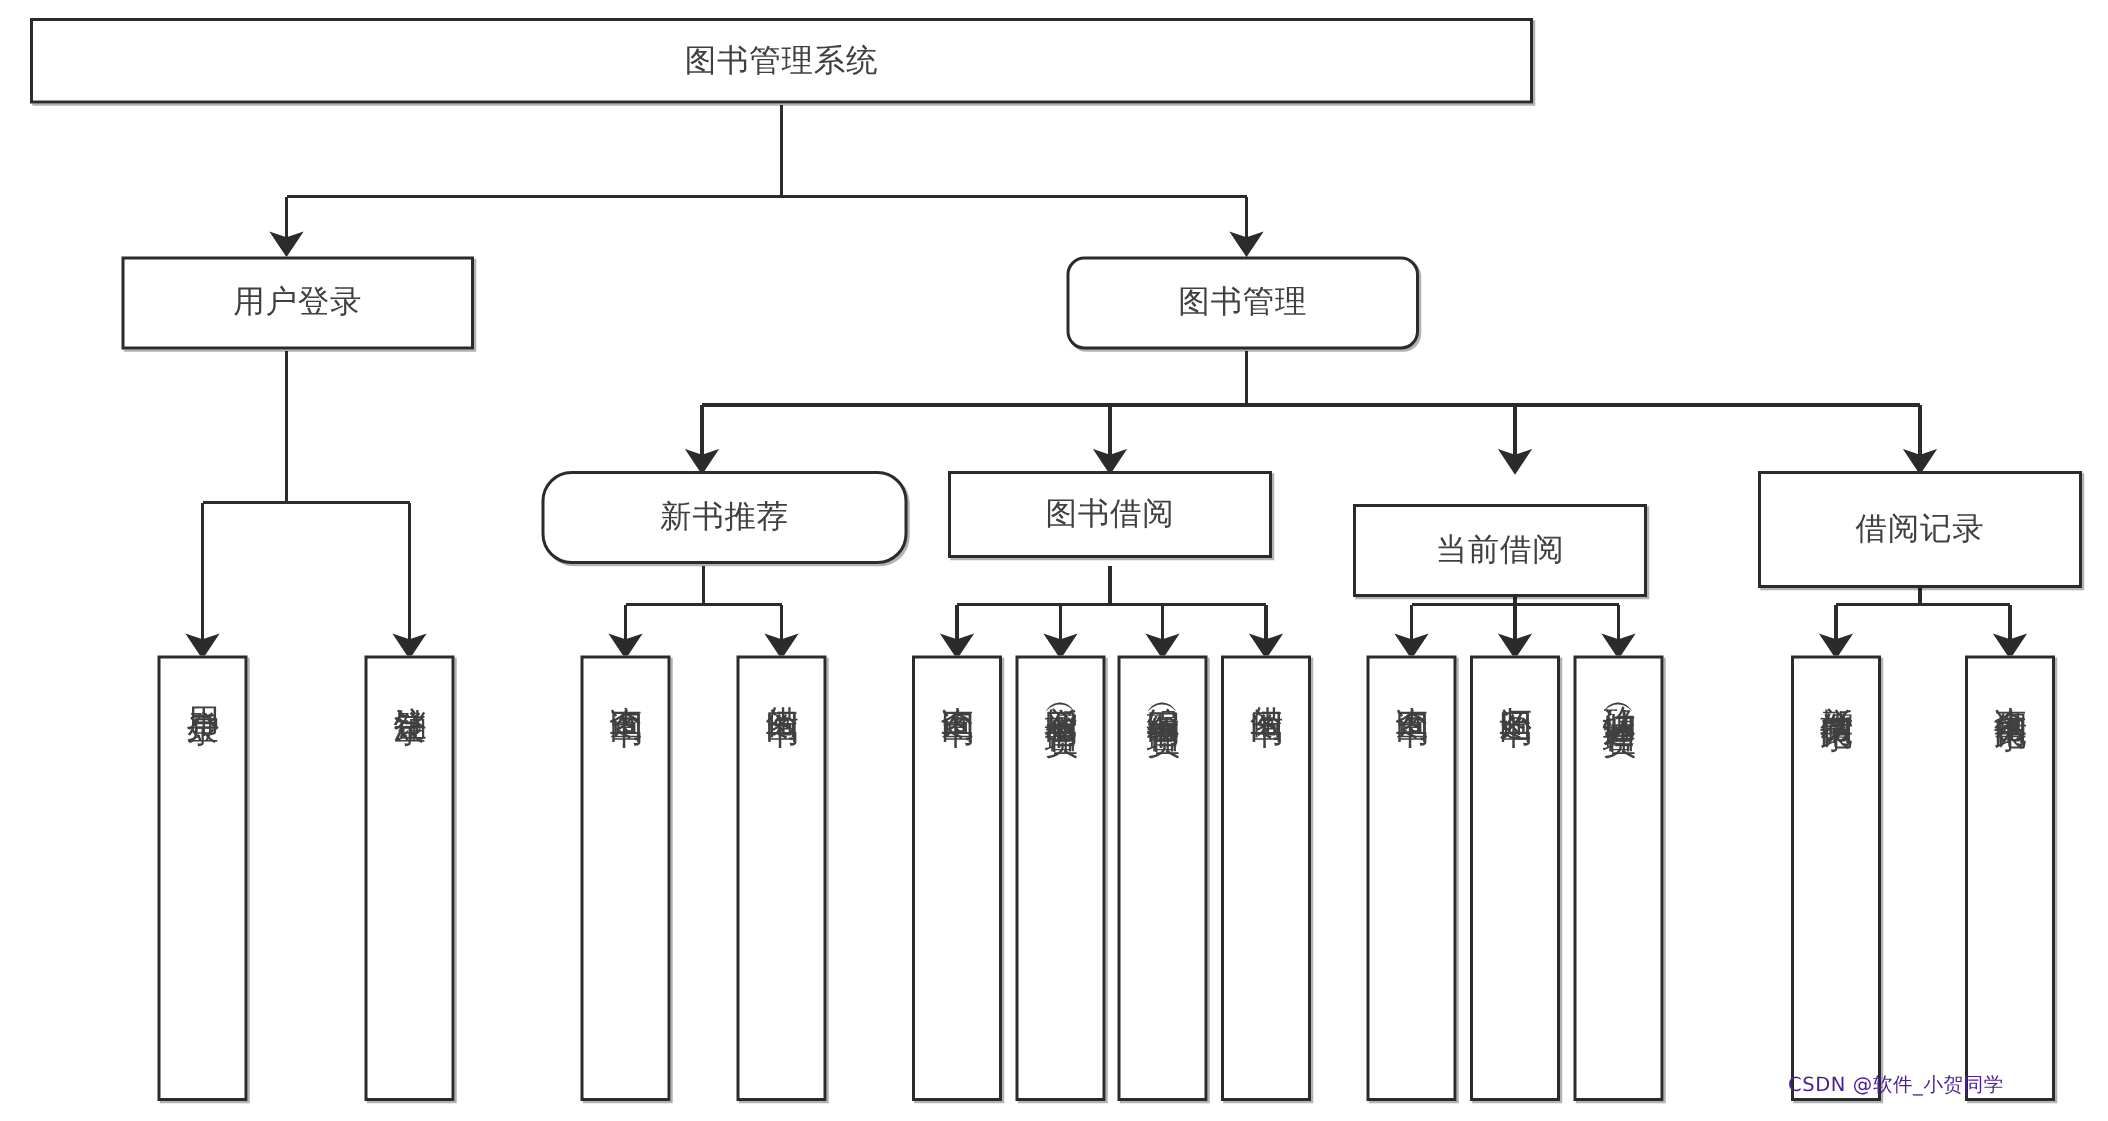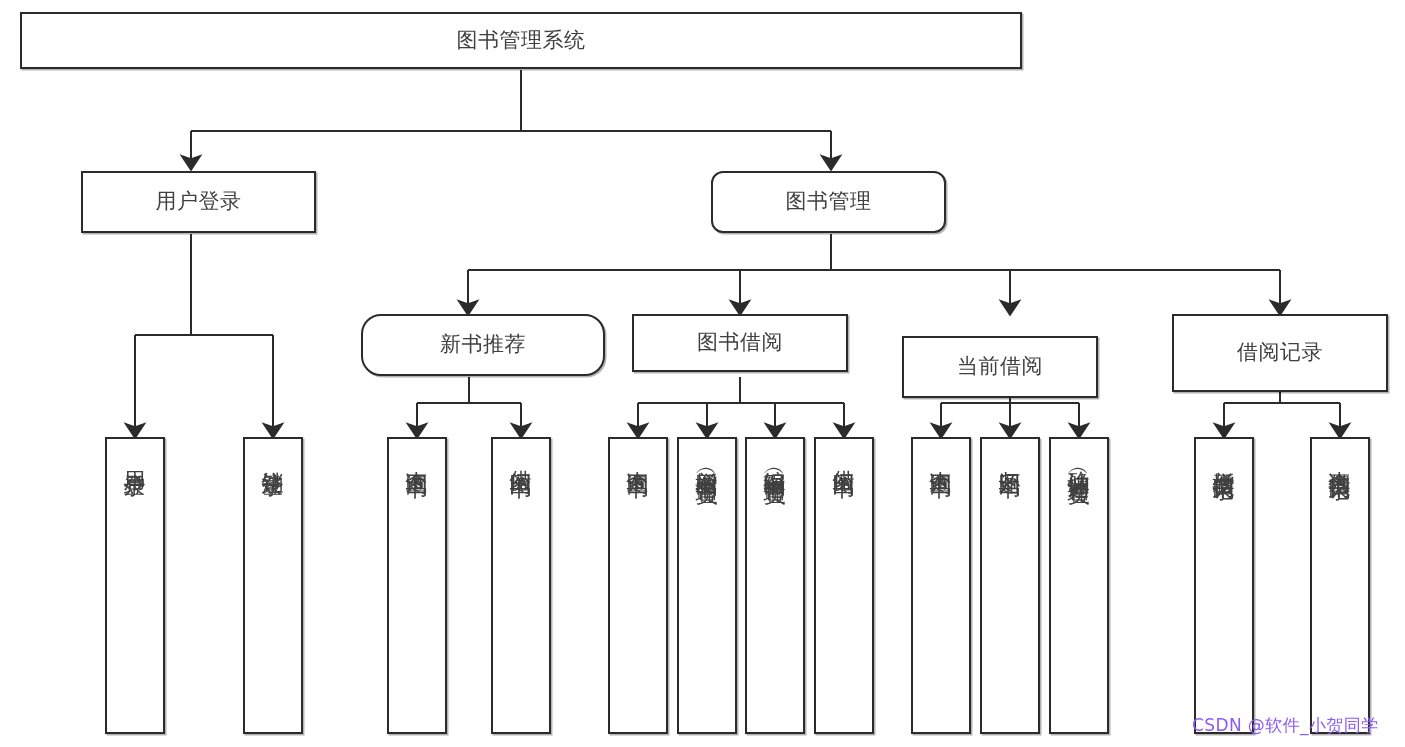--- a/index.html
+++ b/index.html
@@ -54,22 +54,22 @@
   .node.vert .label {
     writing-mode: vertical-rl;
     text-orientation: upright;
     font-size: 22px;
     letter-spacing: 2px;
     line-height: 1.05;
     white-space: nowrap;
   }
   .watermark {
     position: absolute;
-    font-size: 17px;
-    color: #8b5cf6;
+    font-size: 13px;
+    color: #4c1d95;
     white-space: nowrap;
     letter-spacing: 0.4px;
     pointer-events: none;
   }
 </style>
 </head>
 <body>
 
 <div id="diagram-root">
 

